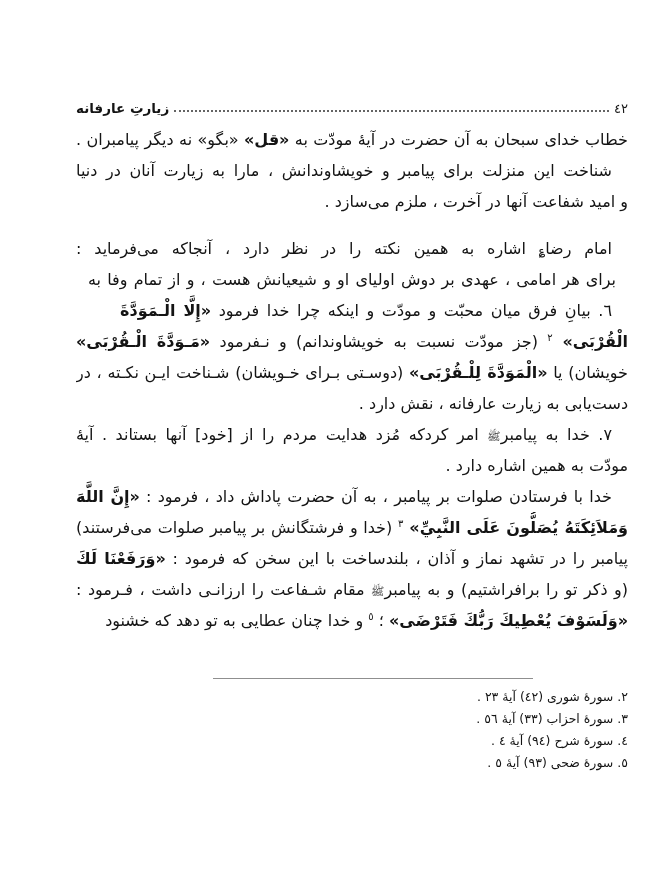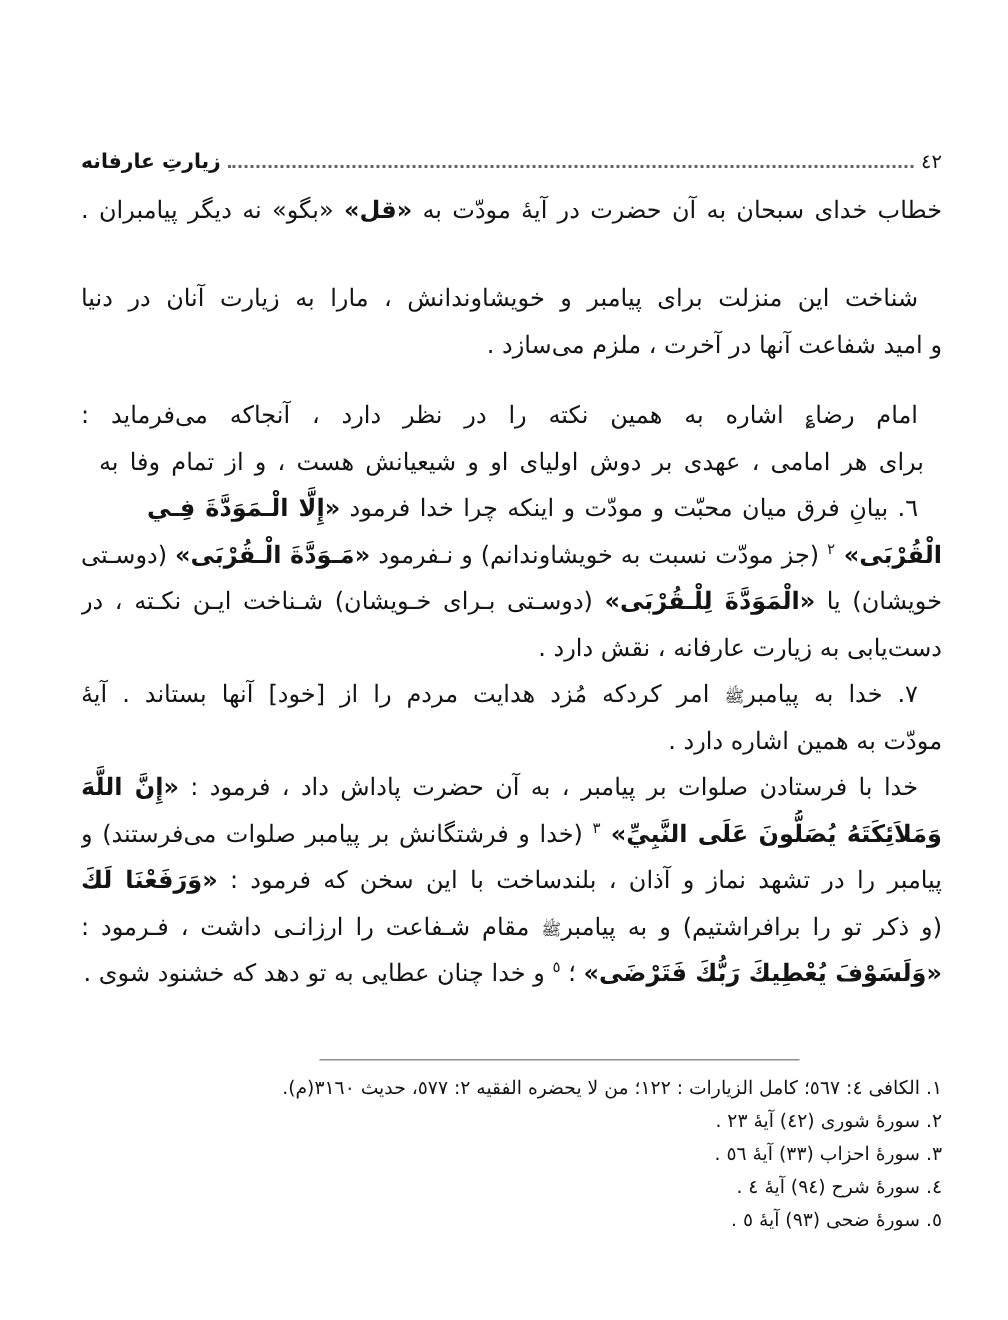--- a/index.html
+++ b/index.html
@@ -1,19 +1,19 @@
 <!DOCTYPE html>
 <html lang="fa"><head>
 <meta charset="utf-8">
 <style>
   html,body{margin:0;padding:0;background:#ffffff;}
   body{width:672px;height:880px;overflow:hidden;color:#141414;
        font-family:"DejaVu Sans",sans-serif;}
   .page{box-sizing:border-box;width:672px;height:880px;
-        padding:96px 44px 0 54px;direction:rtl;border-radius:27px;}
+        padding:96px 44px 0 76px;direction:rtl;border-radius:27px;}
   
   .running-head{direction:ltr;display:flex;align-items:flex-end;
         height:20px;font-size:13.5px;}
   .rh-title{font-weight:bold;white-space:nowrap;}
   .rh-num{font-size:13px;white-space:nowrap;}
   .leader{flex:1;border-bottom:2px dotted #4a4a4a;margin:0 5px 4px 5px;opacity:.85;}
   
   .body-text{margin-top:8px;font-size:16px;line-height:31px;}
   .line{height:31px;overflow:hidden;}
   .justify{text-align:justify;text-align-last:justify;}
@@ -33,39 +33,38 @@
 
 <div class="page">
   <div class="running-head">
     <span class="rh-title">زيارتِ عارفانه</span>
     <span class="leader"></span>
     <span class="rh-num">٤٢</span>
   </div>
 
   <div class="body-text" id="body-lines">
       <div class="line justify"><span>خطاب خداى سبحان به آن حضرت در آيهٔ مودّت به </span><span class="q">«قل»</span><span> «بگو» نه ديگر پيامبران .</span></div>
-      <div class="line justify" style="padding-right: 16px; margin-top: 28px;"><span>شناخت اين منزلت براى پيامبر و خويشاوندانش ، مارا به زيارت آنان در دنيا</span></div>
+      <div class="line justify" style="padding-right: 16px;"><span>شناخت اين منزلت براى پيامبر و خويشاوندانش ، مارا به زيارت آنان در دنيا</span></div>
       <div class="line start"><span>و اميد شفاعت آنها در آخرت ، ملزم مى‌سازد .</span></div>
       <div class="line justify" style="padding-right: 16px; margin-top: 16px;"><span>امام رضا</span><span class="hon">؏</span><span> اشاره به همين نكته را در نظر دارد ، آنجاكه مى‌فرمايد :</span></div>
       <div class="line justify quote"><span>براى هر امامى ، عهدى بر دوش اولياى او و شيعيانش هست ، و از تمام وفا به</span></div>
       <div class="line justify" style="padding-right: 16px; margin-left: 44px;"><span>٦. بيانِ فرق ميان محبّت و مودّت و اينكه چرا خدا فرمود </span><span class="q">«إِلَّا الْـمَوَدَّةَ فِـي</span></div>
       <div class="line justify"><span class="q">الْقُرْبَى» </span><span class="fn-ref">٢</span><span> (جز مودّت نسبت به خويشاوندانم) و نـفرمود </span><span class="q">«مَـوَدَّةَ الْـقُرْبَى»</span><span> (دوسـتى</span></div>
       <div class="line justify"><span>خويشان) يا </span><span class="q">«الْمَوَدَّةَ لِلْـقُرْبَى»</span><span> (دوسـتى بـراى خـويشان) شـناخت ايـن نكـته ، در</span></div>
       <div class="line start"><span>دست‌يابى به زيارت عارفانه ، نقش دارد .</span></div>
       <div class="line justify" style="padding-right: 16px;"><span>٧. خدا به پيامبر</span><span class="hon">ﷺ</span><span> امر كردكه مُزد هدايت مردم را از [خود] آنها بستاند . آيهٔ</span></div>
       <div class="line start"><span>مودّت به همين اشاره دارد .</span></div>
       <div class="line justify" style="padding-right: 16px;"><span>خدا با فرستادن صلوات بر پيامبر ، به آن حضرت پاداش داد ، فرمود : </span><span class="q">«إِنَّ اللَّهَ</span></div>
       <div class="line justify"><span class="q">وَمَلاَئِكَتَهُ يُصَلُّونَ عَلَى النَّبِيِّ» </span><span class="fn-ref">٣</span><span> (خدا و فرشتگانش بر پيامبر صلوات مى‌فرستند) و نام</span></div>
       <div class="line justify"><span>پيامبر را در تشهد نماز و آذان ، بلندساخت با اين سخن كه فرمود : </span><span class="q">«وَرَفَعْنَا لَكَ ذِكْرَكَ» </span></div>
       <div class="line justify"><span>(و ذكر تو را برافراشتيم) و به پيامبر</span><span class="hon">ﷺ</span><span> مقام شـفاعت را ارزانـى داشت ، فـرمود :</span></div>
       <div class="line start"><span class="q">«وَلَسَوْفَ يُعْطِيكَ رَبُّكَ فَتَرْضَى»</span><span> ؛ </span><span class="fn-ref">٥</span><span> و خدا چنان عطايى به تو دهد كه خشنود شوى .</span></div>
     </div>
 
   <div class="fn-divider"></div>
 
   <div class="footnotes" id="footnotes">
-      <div class="fn-line">١. الكافى ٤: ٥٦٧؛ كامل الزيارات : ١٢٢؛ من لا يحضره الفقيه ٢: ٥٧٧، حديث ٣١٦٠(م).</div>
       <div class="fn-line">٢. سورهٔ شورى (٤٢) آيهٔ ٢٣ .</div>
       <div class="fn-line">٣. سورهٔ احزاب (٣٣) آيهٔ ٥٦ .</div>
       <div class="fn-line">٤. سورهٔ شرح (٩٤) آيهٔ ٤ .</div>
       <div class="fn-line">٥. سورهٔ ضحى (٩٣) آيهٔ ٥ .</div>
     </div>
 </div>
 
 </body></html>

